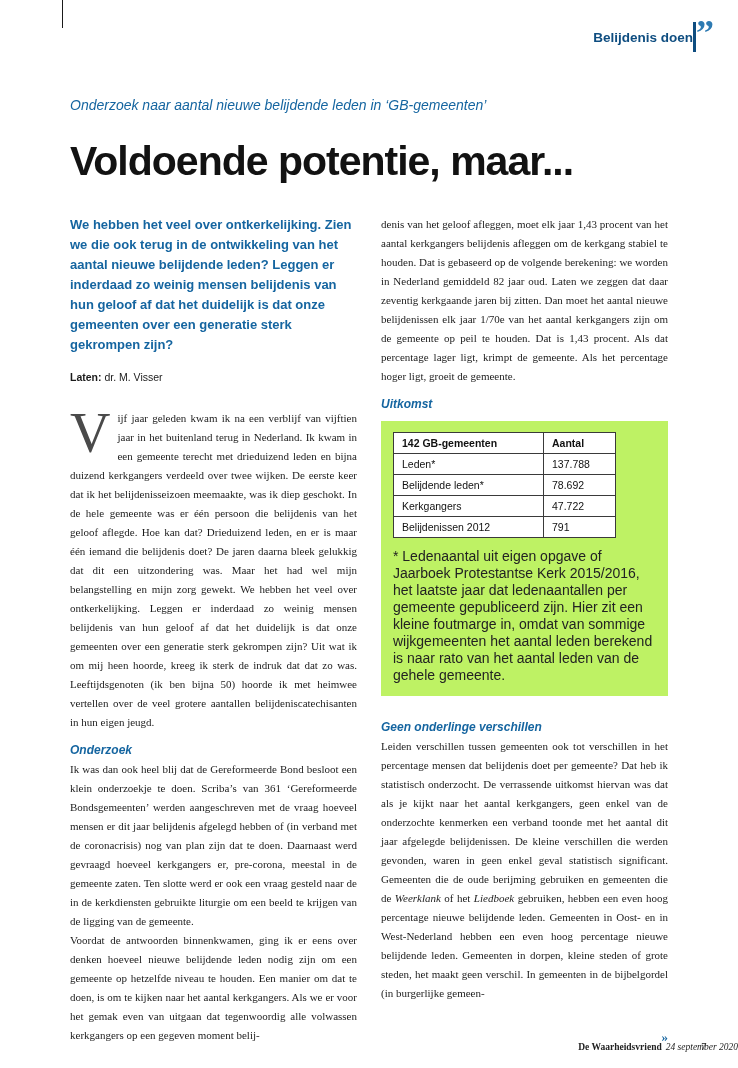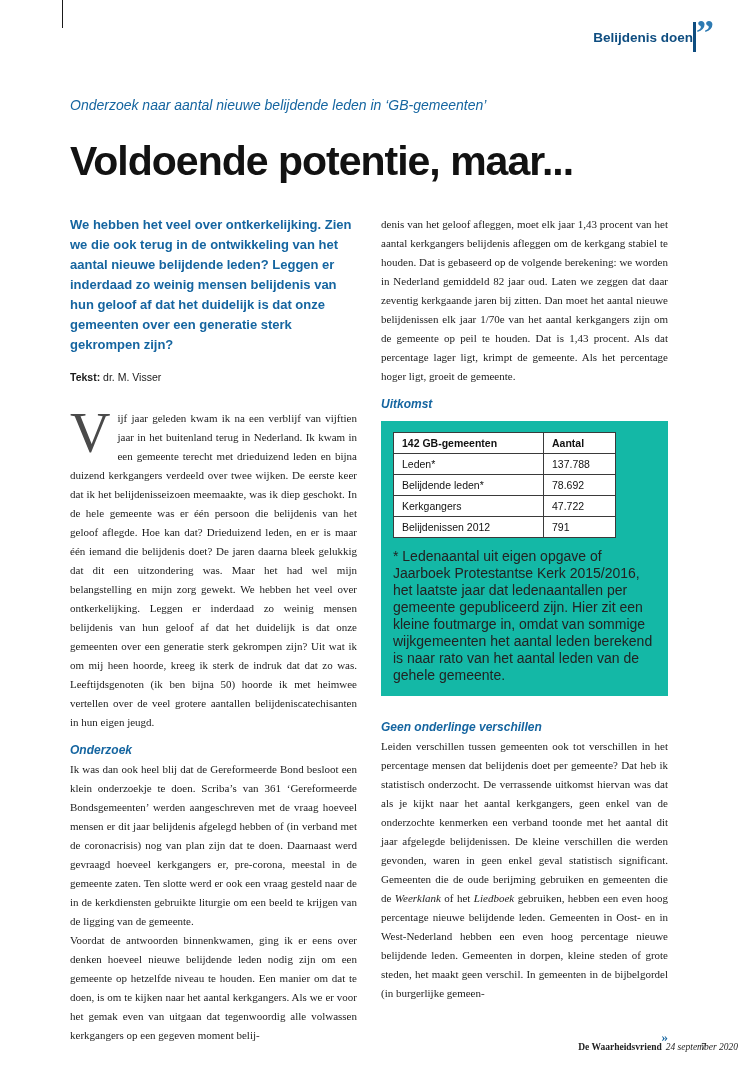--- a/index.html
+++ b/index.html
@@ -41,21 +41,21 @@
   p.dropcap::first-letter {
     float:left;
     font-size:56px; line-height:44px;
     padding:2px 7px 0 0;
     color:#4a4a4a;
     font-family:"Liberation Serif", serif;
   }
 
   .subhead { margin:11px 0 3px 0; font-family:Liberation Sans, sans-serif; font-weight:bold; font-style:italic; font-size:12px; color:#1565a0; }
 
-  .table-panel { background:#14b8a6; padding:11px 12px 12px 12px; margin:10px 0 24px 0; }
+  .table-panel { background:#bef264; padding:11px 12px 12px 12px; margin:10px 0 24px 0; }
   table.data { border-collapse:collapse; font-family:"Liberation Sans", sans-serif; font-size:10.5px; background:#ffffff; color:#111; }
   table.data th, table.data td { border:1px solid #3a3a3a; padding:4px 8px; text-align:left; font-weight:normal; }
   table.data th { font-weight:bold; }
   table.data .c-label { width:150px; }
   table.data .c-value { width:72px; }
   .footnote { margin-top:10px; font-family:"Liberation Sans", sans-serif; font-size:14px; line-height:17px; color:#222; }
 
   .continuation { position:absolute; right:0; bottom:0; color:#1565a0; font-weight:bold; font-size:13px; }
 
   .footer-center { position:absolute; bottom:16px; left:0; width:100%; text-align:right; font-size:9.5px; color:#222; }
@@ -81,21 +81,21 @@
 
     <div class="kicker">Onderzoek naar aantal nieuwe belijdende leden in ‘GB-gemeenten’</div>
 
     <h1 class="title">Voldoende potentie, maar...</h1>
 
     <div class="body-grid">
 
       <div class="col col-left">
         <div class="intro">We hebben het veel over ontkerkelijking. Zien we die ook terug in de ontwikkeling van het aantal nieuwe belijdende leden? Leggen er inderdaad zo weinig mensen belijdenis van hun geloof af dat het duidelijk is dat onze gemeenten over een generatie sterk gekrompen zijn?</div>
         <div class="byline">
-          <span class="byline-label">Tekst:</span><span class="byline-name"> dr. M. Visser</span>
+          <span class="byline-label">Laten:</span><span class="byline-name"> dr. M. Visser</span>
         </div>
 
         <div class="left-body">
           <p class="body dropcap">Vijf jaar geleden kwam ik na een verblijf van vijftien jaar in het buitenland terug in Nederland. Ik kwam in een gemeente terecht met drieduizend leden en bijna duizend kerkgangers verdeeld over twee wijken. De eerste keer dat ik het belijdenisseizoen meemaakte, was ik diep geschokt. In de hele gemeente was er één persoon die belijdenis van het geloof aflegde. Hoe kan dat? Drieduizend leden, en er is maar één iemand die belijdenis doet? De jaren daarna bleek gelukkig dat dit een uitzondering was. Maar het had wel mijn belangstelling en mijn zorg gewekt. We hebben het veel over ontkerkelijking. Leggen er inderdaad zo weinig mensen belijdenis van hun geloof af dat het duidelijk is dat onze gemeenten over een generatie sterk gekrompen zijn? Uit wat ik om mij heen hoorde, kreeg ik sterk de indruk dat dat zo was. Leeftijdsgenoten (ik ben bijna 50) hoorde ik met heimwee vertellen over de veel grotere aantallen belijdeniscatechisanten in hun eigen jeugd.</p>
           <h3 class="subhead">Onderzoek</h3>
           <p class="body">Ik was dan ook heel blij dat de Gereformeerde Bond besloot een klein onderzoekje te doen. Scriba’s van 361 ‘Gereformeerde Bondsgemeenten’ werden aangeschreven met de vraag hoeveel mensen er dit jaar belijdenis afgelegd hebben of (in verband met de coronacrisis) nog van plan zijn dat te doen. Daarnaast werd gevraagd hoeveel kerkgangers er, pre-corona, meestal in de gemeente zaten. Ten slotte werd er ook een vraag gesteld naar de in de kerkdiensten gebruikte liturgie om een beeld te krijgen van de ligging van de gemeente.</p>
           <p class="body">Voordat de antwoorden binnenkwamen, ging ik er eens over denken hoeveel nieuwe belijdende leden nodig zijn om een gemeente op hetzelfde niveau te houden. Een manier om dat te doen, is om te kijken naar het aantal kerkgangers. Als we er voor het gemak even van uitgaan dat tegenwoordig alle volwassen kerkgangers op een gegeven moment belij-</p>
         </div>
       </div>
 

